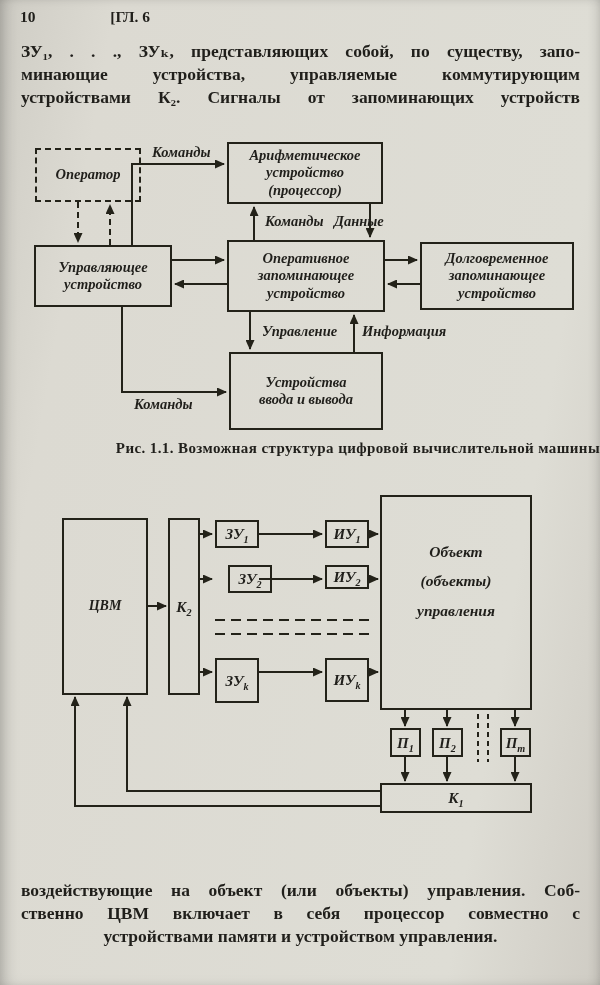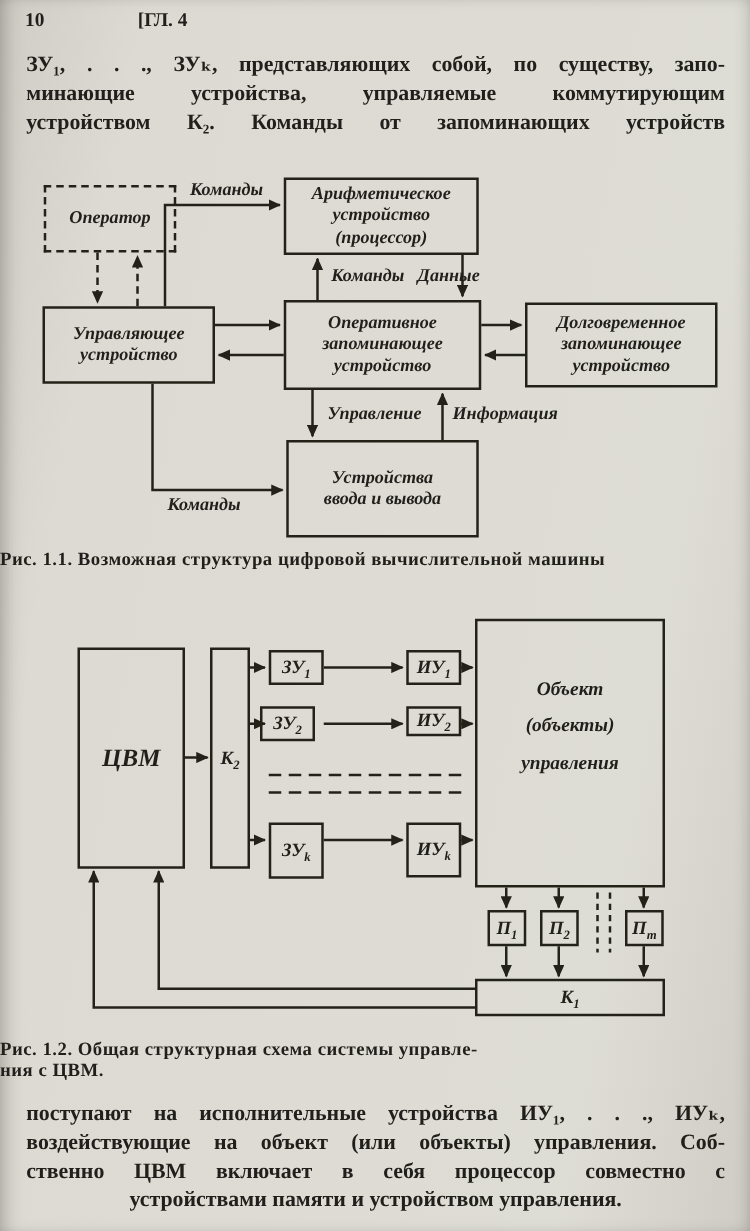--- a/index.html
+++ b/index.html
@@ -21,40 +21,40 @@
   .fig{position:absolute;left:22px;width:556px}
   .fig svg{position:absolute;left:0;top:0}
   .fbox{
     position:absolute;border:2px solid #232219;background:transparent;
     display:flex;align-items:center;justify-content:center;text-align:center;
     font-style:italic;font-weight:700;font-size:14.5px;line-height:1.2;padding:2px;
   }
   .fbox.dashed{border-style:dashed}
   .fbox .narrow95{display:block;max-width:95px}
   .fbox .narrow110{display:block;max-width:112px;line-height:1.9;font-size:15.5px}
-  .fbox.cvm-font{font-size:20px}
+  .fbox.cvm-font{font-size:14px}
   .fbox.small-font{font-size:15px}
   .flabel{position:absolute;font-style:italic;font-weight:700;font-size:14.5px;white-space:nowrap}
-  .caption{position:absolute;left:0;width:100%;text-align:left;font-weight:700;font-size:15px;letter-spacing:.4px}
+  .caption{position:absolute;left:0;width:100%;text-align:right;font-weight:700;font-size:15px;letter-spacing:.4px}
   sub{font-size:.68em;line-height:0}
 </style>
 </head>
 <body>
 
 <div class="page">
 
   <div class="hdr">
     <div class="pn">10</div>
-    <div class="ch">[ГЛ. 4</div>
+    <div class="ch">[ГЛ. 6</div>
   </div>
 
   <div class="para" style="top:40px">
     <div class="jline">ЗУ₁, . . ., ЗУₖ, представляющих собой, по существу, запо-</div>
     <div class="jline">минающие устройства, управляемые коммутирующим</div>
-    <div class="jline">устройством К₂. Команды от запоминающих устройств</div>
+    <div class="jline">устройствами К₂. Сигналы от запоминающих устройств</div>
   </div>
 
   <div class="fig" style="top:140px;height:296px">
     <svg width="556" height="296" viewBox="0 0 556 296">
       <defs>
         <marker id="ah1" markerUnits="userSpaceOnUse" markerWidth="10" markerHeight="9" refX="9" refY="4.5" orient="auto">
           <path d="M0,0 L10,4.5 L0,9 Z" fill="#232219"></path>
         </marker>
       </defs>
       <g stroke="#232219" stroke-width="2" fill="none">
@@ -140,21 +140,21 @@
     </div>
     <div class="fbox small-font" style="left:146px;top:30px;width:32px;height:177px">
       <span><span>К</span><sub>2</sub></span>
     </div>
     <div class="fbox small-font" style="left:193px;top:32px;width:44px;height:28px">
       <span><span>ЗУ</span><sub>1</sub></span>
     </div>
     <div class="fbox small-font" style="left:303px;top:32px;width:44px;height:28px">
       <span><span>ИУ</span><sub>1</sub></span>
     </div>
-    <div class="fbox small-font" style="left:186px;top:77px;width:44px;height:28px">
+    <div class="fbox small-font" style="left:206px;top:77px;width:44px;height:28px">
       <span><span>ЗУ</span><sub>2</sub></span>
     </div>
     <div class="fbox small-font" style="left:303px;top:77px;width:44px;height:24px">
       <span><span>ИУ</span><sub>2</sub></span>
     </div>
     <div class="fbox small-font" style="left:193px;top:170px;width:44px;height:45px">
       <span><span>ЗУ</span><sub>k</sub></span>
     </div>
     <div class="fbox small-font" style="left:303px;top:170px;width:44px;height:44px">
       <span><span>ИУ</span><sub>k</sub></span>
@@ -169,25 +169,20 @@
       <span><span>П</span><sub>2</sub></span>
     </div>
     <div class="fbox small-font" style="left:478px;top:240px;width:31px;height:29px">
       <span><span>П</span><sub>m</sub></span>
     </div>
     <div class="fbox small-font" style="left:358px;top:295px;width:152px;height:30px">
       <span><span>К</span><sub>1</sub></span>
     </div>
   </div>
 
-  <div class="caption" style="top:832px">
-    <div>Рис. 1.2. Общая структурная схема системы управле-</div>
-    <div>ния с ЦВМ.</div>
-  </div>
 
   <div class="para" style="top:879px">
-    <div class="jline">поступают на исполнительные устройства ИУ₁, . . ., ИУₖ,</div>
     <div class="jline">воздействующие на объект (или объекты) управления. Соб-</div>
     <div class="jline">ственно ЦВМ включает в себя процессор совместно с</div>
     <div class="lastline">устройствами памяти и устройством управления.</div>
   </div>
 
 </div>
 
 </body></html>

